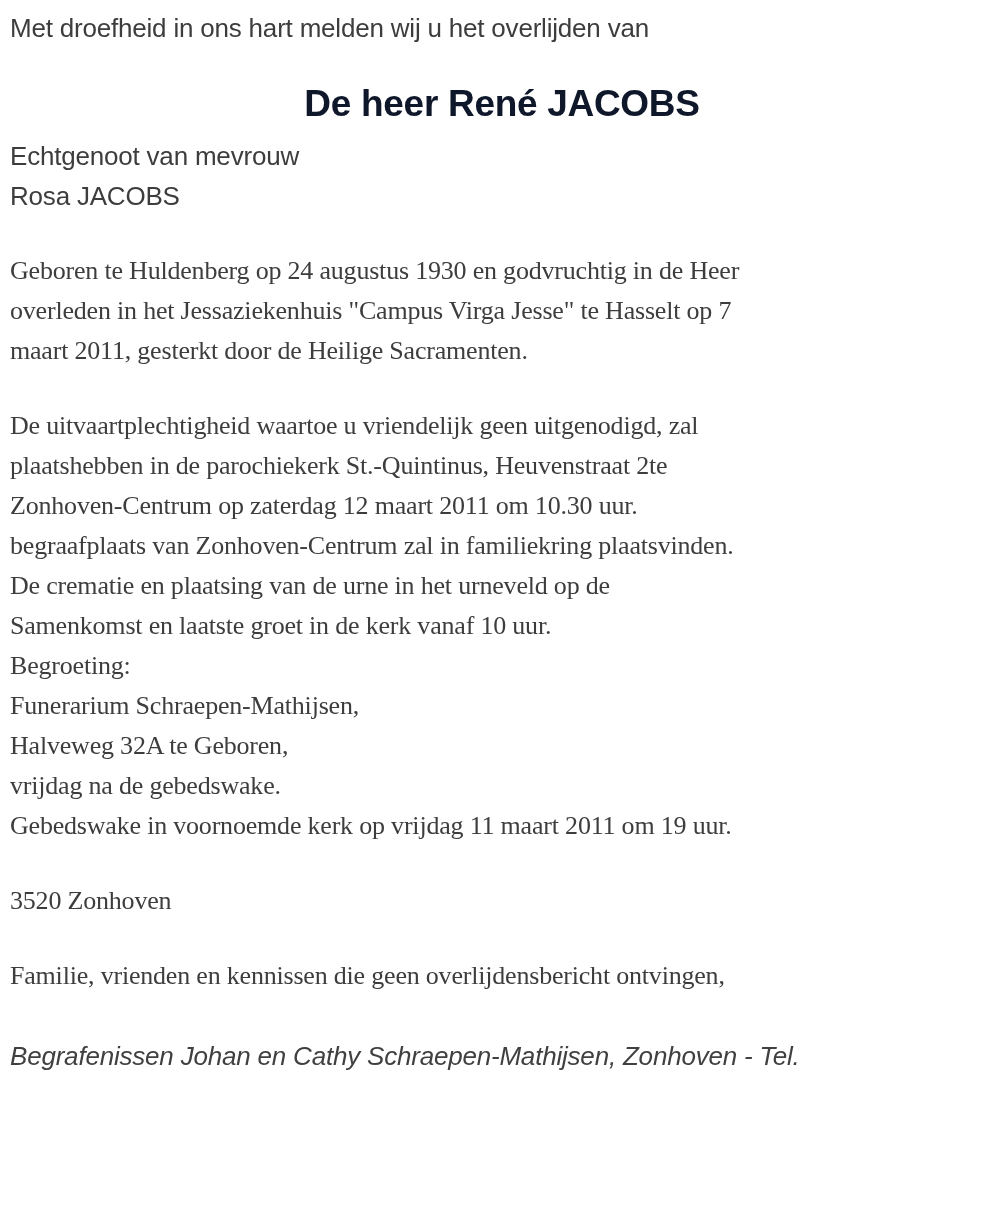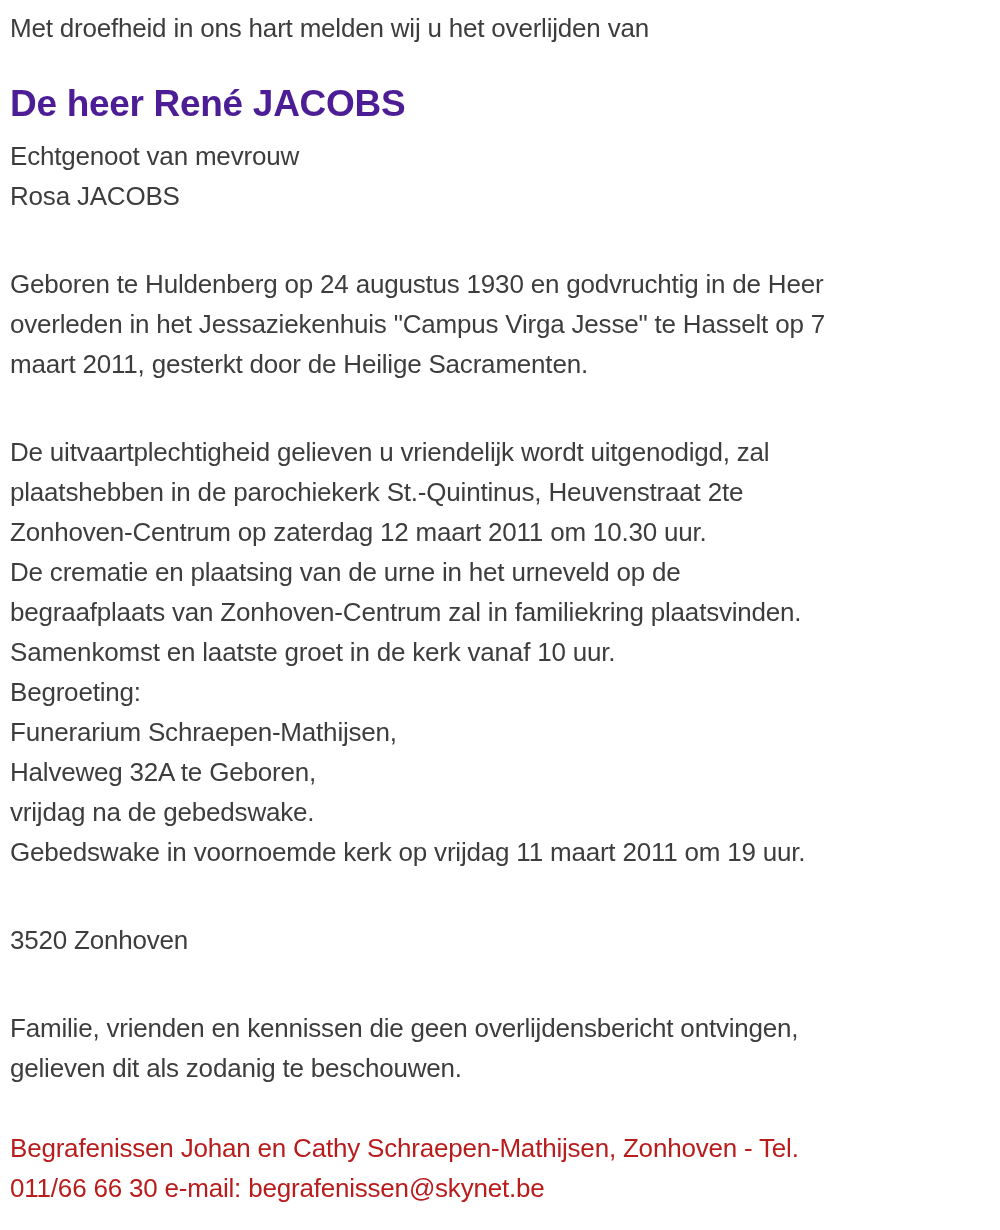--- a/index.html
+++ b/index.html
@@ -24,32 +24,35 @@
     line-height: 40px;
     font-weight: 400;
     letter-spacing: -0.2px;
     white-space: nowrap;
   }
   .heading {
     margin: 32px 0 8px 0;
     font-size: 37px;
     line-height: 48px;
     font-weight: 700;
-    color: #4c1d95;
+    color: #0f172a;
     letter-spacing: -0.3px;
     white-space: nowrap;
+    text-align: center;
   }
   .para {
-    margin-top: 48px;
+    margin-top: 35px;
+    font-family: Liberation Serif, serif;
   }
   .footer-block {
     margin-top: 40px;
   }
   .footer-block .body-line {
-    color: #b91c1c;
+    color: #404040;
+    font-style: italic;
   }
 </style>
 </head>
 <body>
 
 <div class="page">
 
   <p class="body-line">Met droefheid in ons hart melden wij u het overlijden van</p>
 
   <h1 class="heading">De heer René JACOBS</h1>
@@ -59,40 +62,38 @@
     <p class="body-line">Rosa JACOBS</p>
   </div>
 
   <div class="para">
     <p class="body-line">Geboren te Huldenberg op 24 augustus 1930 en godvruchtig in de Heer</p>
     <p class="body-line">overleden in het Jessaziekenhuis "Campus Virga Jesse" te Hasselt op 7</p>
     <p class="body-line">maart 2011, gesterkt door de Heilige Sacramenten.</p>
   </div>
 
   <div class="para">
-    <p class="body-line">De uitvaartplechtigheid gelieven u vriendelijk wordt uitgenodigd, zal</p>
+    <p class="body-line">De uitvaartplechtigheid waartoe u vriendelijk geen uitgenodigd, zal</p>
     <p class="body-line">plaatshebben in de parochiekerk St.-Quintinus, Heuvenstraat 2te</p>
     <p class="body-line">Zonhoven-Centrum op zaterdag 12 maart 2011 om 10.30 uur.</p>
+    <p class="body-line">begraafplaats van Zonhoven-Centrum zal in familiekring plaatsvinden.</p>
     <p class="body-line">De crematie en plaatsing van de urne in het urneveld op de</p>
-    <p class="body-line">begraafplaats van Zonhoven-Centrum zal in familiekring plaatsvinden.</p>
     <p class="body-line">Samenkomst en laatste groet in de kerk vanaf 10 uur.</p>
     <p class="body-line">Begroeting:</p>
     <p class="body-line">Funerarium Schraepen-Mathijsen,</p>
     <p class="body-line">Halveweg 32A te Geboren,</p>
     <p class="body-line">vrijdag na de gebedswake.</p>
     <p class="body-line">Gebedswake in voornoemde kerk op vrijdag 11 maart 2011 om 19 uur.</p>
   </div>
 
   <div class="para">
     <p class="body-line">3520 Zonhoven</p>
   </div>
 
   <div class="para">
     <p class="body-line">Familie, vrienden en kennissen die geen overlijdensbericht ontvingen,</p>
-    <p class="body-line">gelieven dit als zodanig te beschouwen.</p>
   </div>
 
   <div class="footer-block">
     <p class="body-line">Begrafenissen Johan en Cathy Schraepen-Mathijsen, Zonhoven - Tel.</p>
-    <p class="body-line">011/66 66 30 e-mail: begrafenissen@skynet.be</p>
   </div>
 
 </div>
 
 </body></html>

